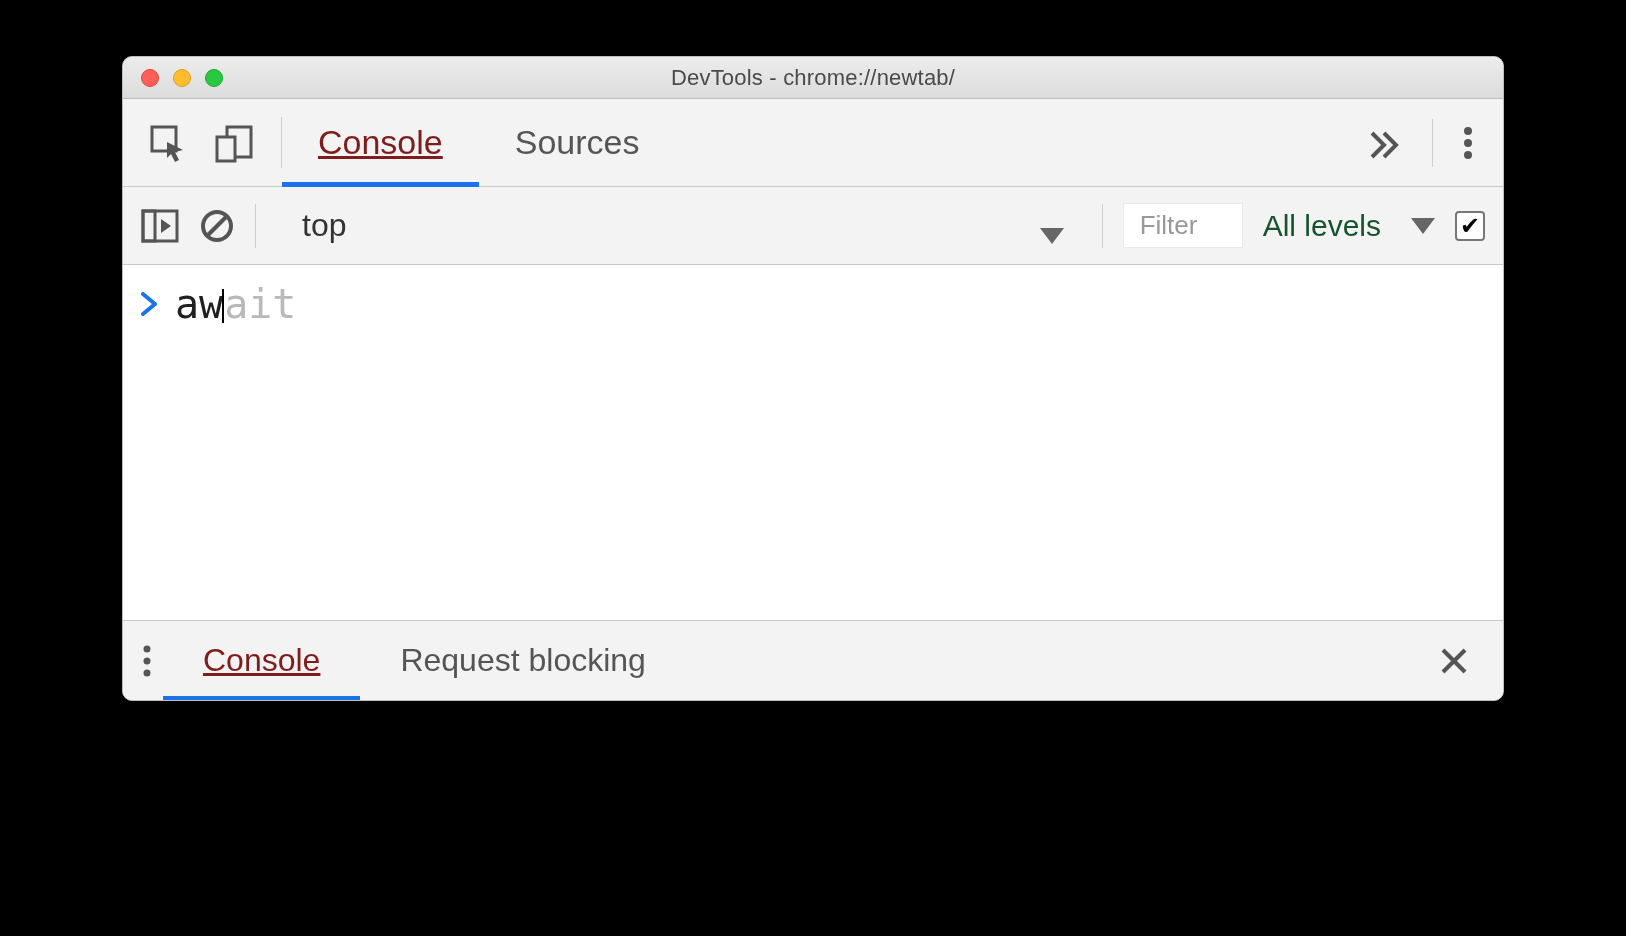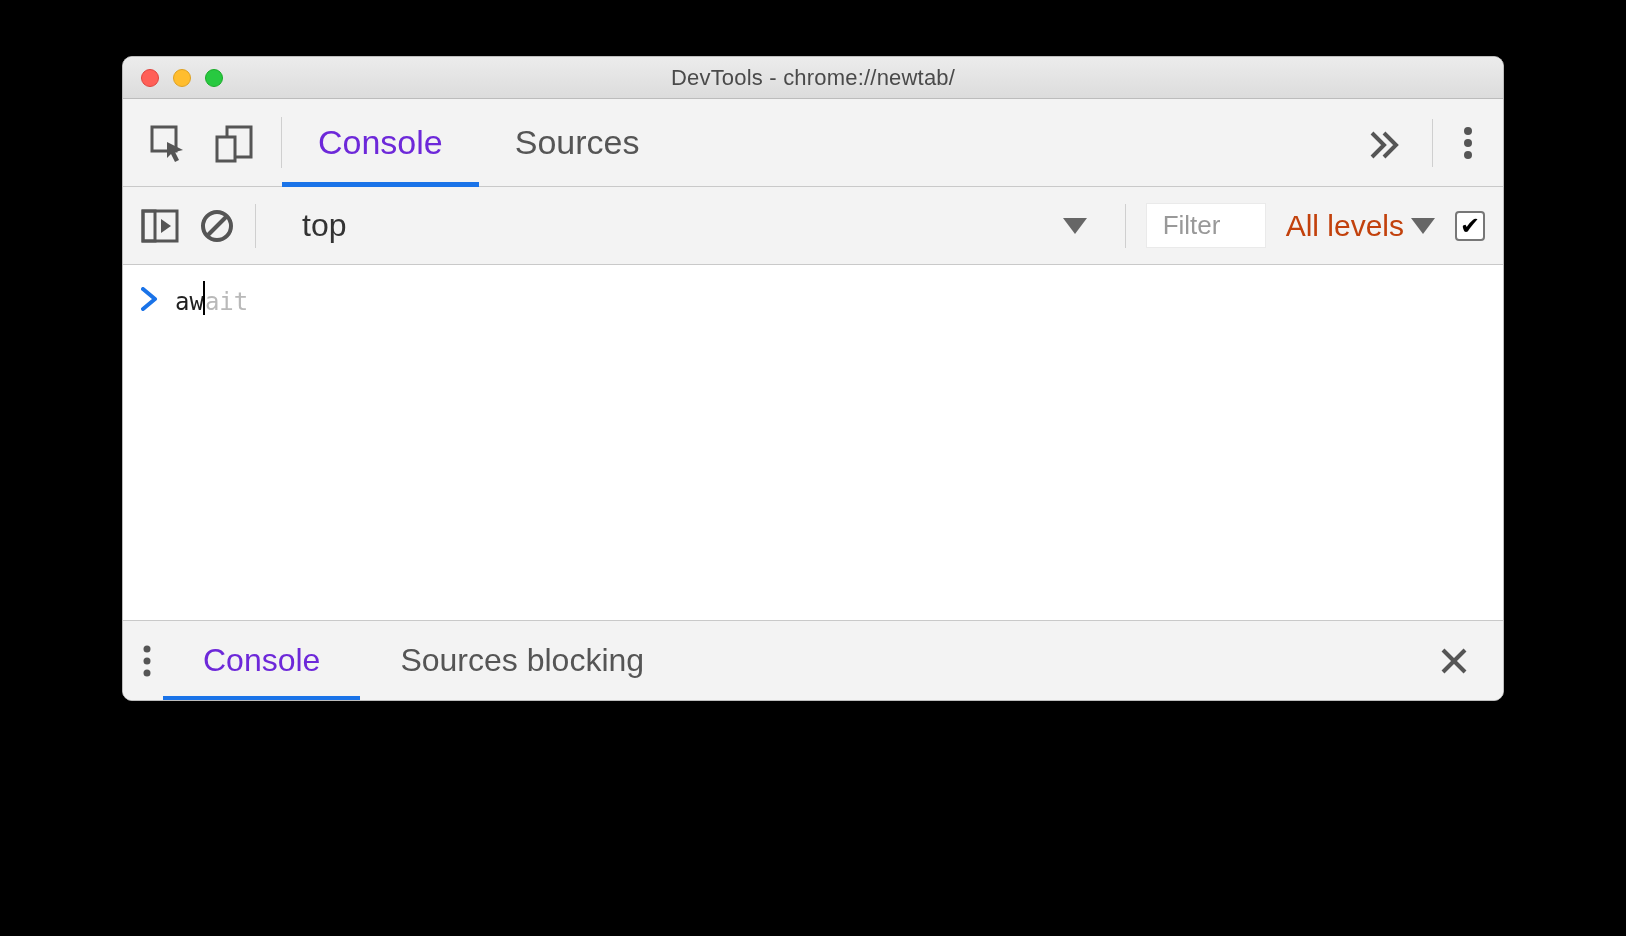--- a/index.html
+++ b/index.html
@@ -62,61 +62,61 @@
     color:#555;
   }
   .vdiv { width:1px; background:#cfcfcf; margin: 18px 0; }
   .tabs {
     display:flex; align-items:stretch; flex: 1;
   }
   .tab {
     display:flex; align-items:center; padding: 0 36px;
     font-size: 34px; color:#555; position:relative; cursor:default;
   }
-  .tab.active { color:#6d28d9; }
+  .tab.active { color:#7f1d1d;text-decoration:underline; }
   .tab.active::after {
     content:""; position:absolute; left:0; right:0; bottom:-1px;
     height:5px; background:#1a73e8;
   }
   .tb-right {
     display:flex; align-items:center; gap:28px; padding: 0 28px;
   }
   .toolbar {
     height: 78px;
     border-bottom: 1px solid #c9c9c9;
     background:#f3f3f3;
     display:flex; align-items:center;
     padding: 0 18px;
     gap: 20px;
     font-size: 30px; color:#444;
   }
   .context {
-    display:flex; align-items:center; 
+    display:flex; align-items:flex-end; 
     padding: 0 18px;
     flex:1;
   }
   .ctx-name { flex:1; font-size: 32px; color:#333; padding-left: 8px;}
   .tri-down {
     width:0; height:0; border-left:12px solid transparent;
     border-right:12px solid transparent; border-top:16px solid #666;
   }
   .filter {
     background:#fff; border:1px solid #eaeaea; padding: 6px 16px;
     font-size: 26px; color:#999; width:120px;
   }
-  .levels { display:flex; align-items:center; gap:7px; font-size:30px; color:#c2410c; }
+  .levels { display:flex; align-items:center; gap:30px; font-size:30px; color:#14532d; }
   .chk {
     width:30px; height:30px; border:2px solid #777; border-radius:4px;
     display:inline-flex; align-items:center; justify-content:center;
     background:#fff; color:#000; font-size:24px; line-height:1;
   }
   .console-area {
     flex:1; background:#fff; padding: 16px 18px;
     font-family: Menlo, Consolas, monospace;
-    font-size: 24px; color:#222;
+    font-size: 40px; color:#222;
   }
   .prompt-row { display:flex; align-items:center; gap:16px; }
   .prompt-caret {
     color:#1a73e8; font-weight:bold; font-size:28px;
   }
   .typed { color:#1f1f1f; }
   .ghost { color:#b9b9b9; position:relative; }
   .cursor {
     display:inline-block; width:2px; height:34px; background:#000;
     vertical-align: -5px; margin-left:-1px;
@@ -239,21 +239,21 @@
       <svg width="12" height="36" viewBox="0 0 12 36">
         <circle cx="6" cy="6" r="3.5" fill="#555"></circle>
         <circle cx="6" cy="18" r="3.5" fill="#555"></circle>
         <circle cx="6" cy="30" r="3.5" fill="#555"></circle>
       </svg>
     </span>
     <div class="tab active">
       <span>Console</span>
     </div>
     <div class="tab">
-      <span>Sources blocking</span>
+      <span>Request blocking</span>
     </div>
     <div class="drawer-right">
       <span class="icon-btn">
         <svg width="30" height="30" viewBox="0 0 30 30">
           <line x1="4" y1="4" x2="26" y2="26" stroke="#555" stroke-width="4"></line>
           <line x1="26" y1="4" x2="4" y2="26" stroke="#555" stroke-width="4"></line>
         </svg>
       </span>
     </div>
   </div>

